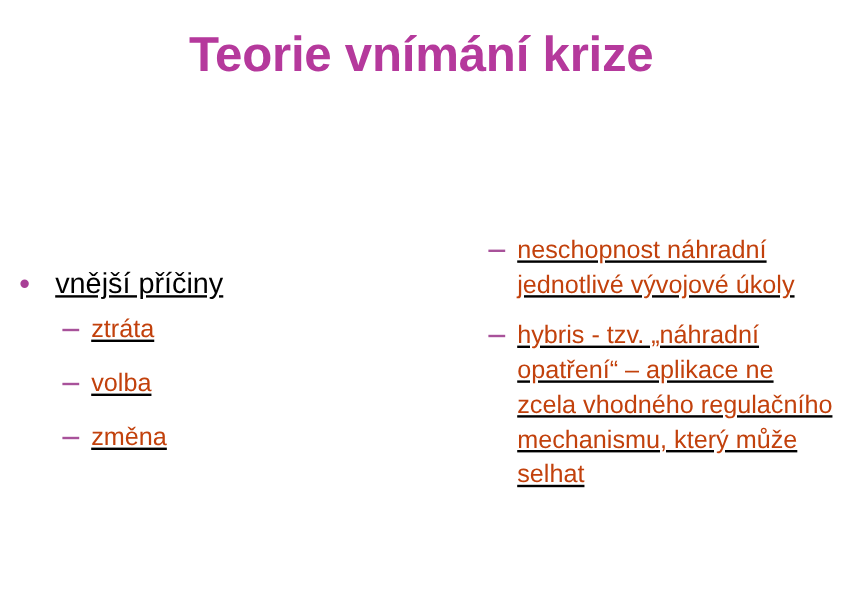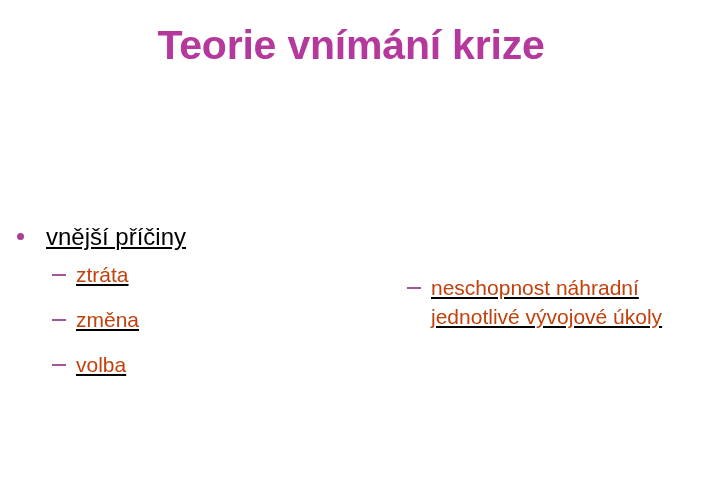--- a/index.html
+++ b/index.html
@@ -135,37 +135,41 @@
         <span>vnější příčiny</span>
       </div>
 
       <ul class="lvl2-list">
         <li class="lvl2">
           <span class="dash"></span>
           <span>ztráta</span>
         </li>
         <li class="lvl2">
           <span class="dash"></span>
-          <span>změna</span>
+          <span>volba</span>
         </li>
         <li class="lvl2">
           <span class="dash"></span>
-          <span>volba</span>
+          <span>změna</span>
         </li>
       </ul>
 
     </div>
 
     <div class="column column-right">
 
 
       <ul class="lvl2-list">
         <li class="lvl2">
           <span class="dash"></span>
           <span>neschopnost náhradní jednotlivé vývojové úkoly</span>
         </li>
+        <li class="lvl2">
+          <span class="dash"></span>
+          <span> hybris - tzv. „náhradní opatření“ – aplikace ne zcela vhodného regulačního mechanismu, který může selhat</span>
+        </li>
       </ul>
 
     </div>
 
   </div>
 
 </div>
 
 </body></html>

